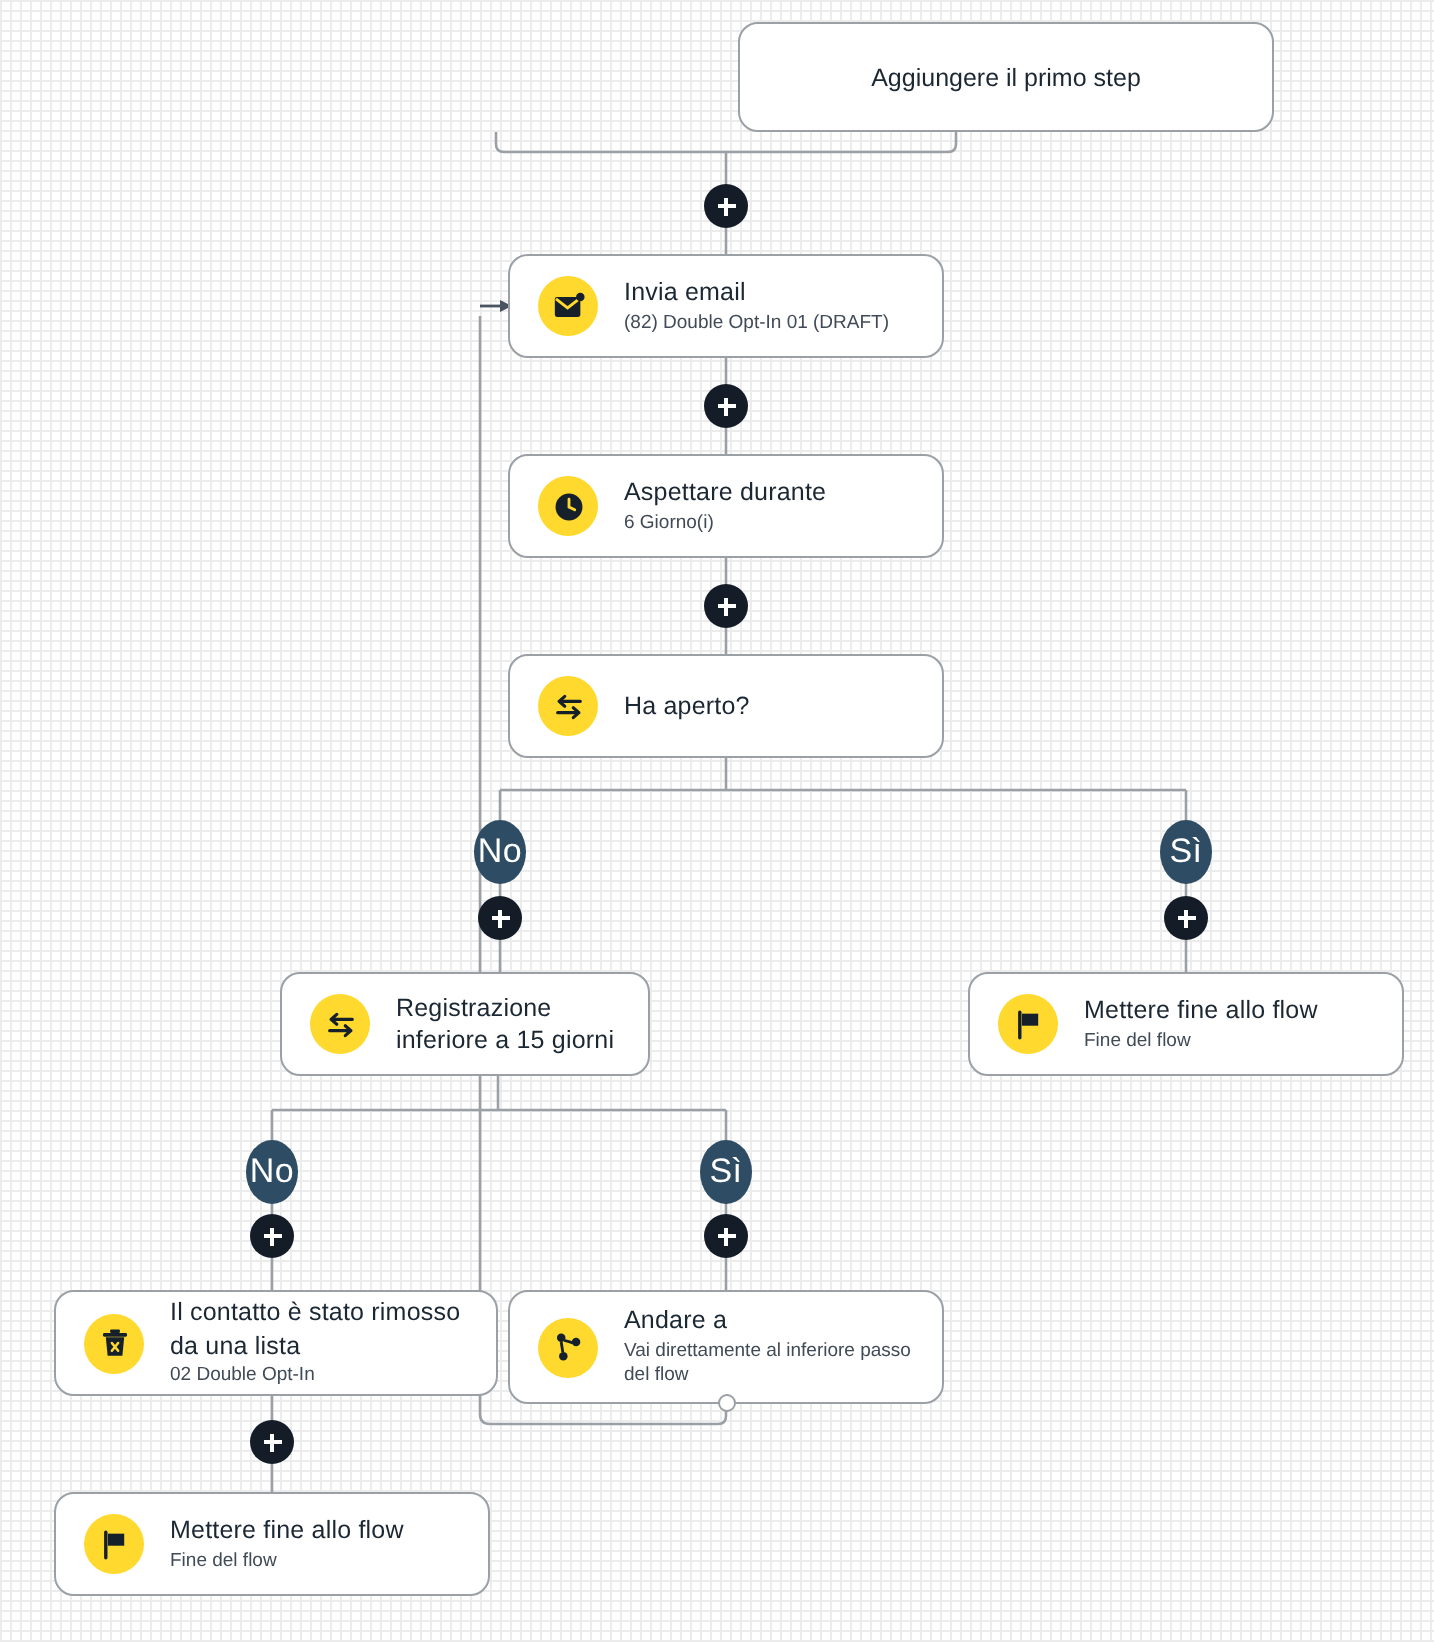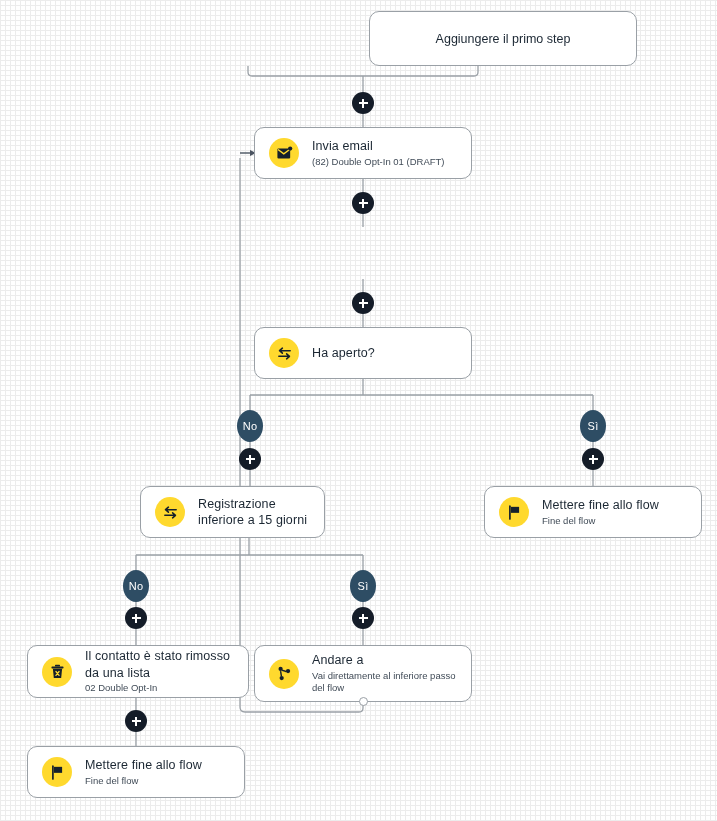--- a/index.html
+++ b/index.html
@@ -100,21 +100,21 @@
   .plus-btn::before { width: 9px; height: 1.6px; }
   .plus-btn::after  { width: 1.6px; height: 9px; }
 
   .branch-badge {
     position: absolute;
     width: 26px;
     height: 32px;
     border-radius: 50%;
     background: #2e4d64;
     color: #ffffff;
-    font-size: 11px;
+    font-size: 17px;
     display: flex;
     align-items: center;
     justify-content: center;
     letter-spacing: 0.2px;
   }
 
   .port-dot {
     position: absolute;
     width: 9px;
     height: 9px;
@@ -193,20 +193,32 @@
         <path d="M2.8 6.3 L11 12.6 L19.2 6.3" fill="none" stroke="#ffd92e" stroke-width="2"></path>
         <circle cx="20" cy="5" r="3" fill="#15202b"></circle>
       </svg>
     </span>
     <span class="node-text">
       <span class="node-title">Invia email</span>
       <span class="node-sub">(82) Double Opt-In 01 (DRAFT)</span>
     </span>
   </div>
 
+  <div class="node" style="left:254px; top:227px; width:218px; height:52px;">
+    <span class="node-icon">
+      <svg width="17" height="17" viewBox="0 0 24 24">
+        <circle cx="12" cy="12" r="9.5" fill="#15202b"></circle>
+        <path d="M12 6.5 L12 12 L16 14" fill="none" stroke="#ffd92e" stroke-width="2" stroke-linecap="round"></path>
+      </svg>
+    </span>
+    <span class="node-text">
+      <span class="node-title">Aspettare durante</span>
+      <span class="node-sub">6 Giorno(i)</span>
+    </span>
+  </div>
 
   <div class="node" style="left:254px; top:327px; width:218px; height:52px;">
     <span class="node-icon">
       <svg width="17" height="17" viewBox="0 0 24 24">
         <path d="M20 8 L5 8 M9 4.5 L5 8 L9 11.5" fill="none" stroke="#15202b" stroke-width="2.2" stroke-linecap="round" stroke-linejoin="round"></path>
         <path d="M4 16 L19 16 M15 12.5 L19 16 L15 19.5" fill="none" stroke="#15202b" stroke-width="2.2" stroke-linecap="round" stroke-linejoin="round"></path>
       </svg>
     </span>
     <span class="node-text">
       <span class="node-title">Ha aperto?</span>

